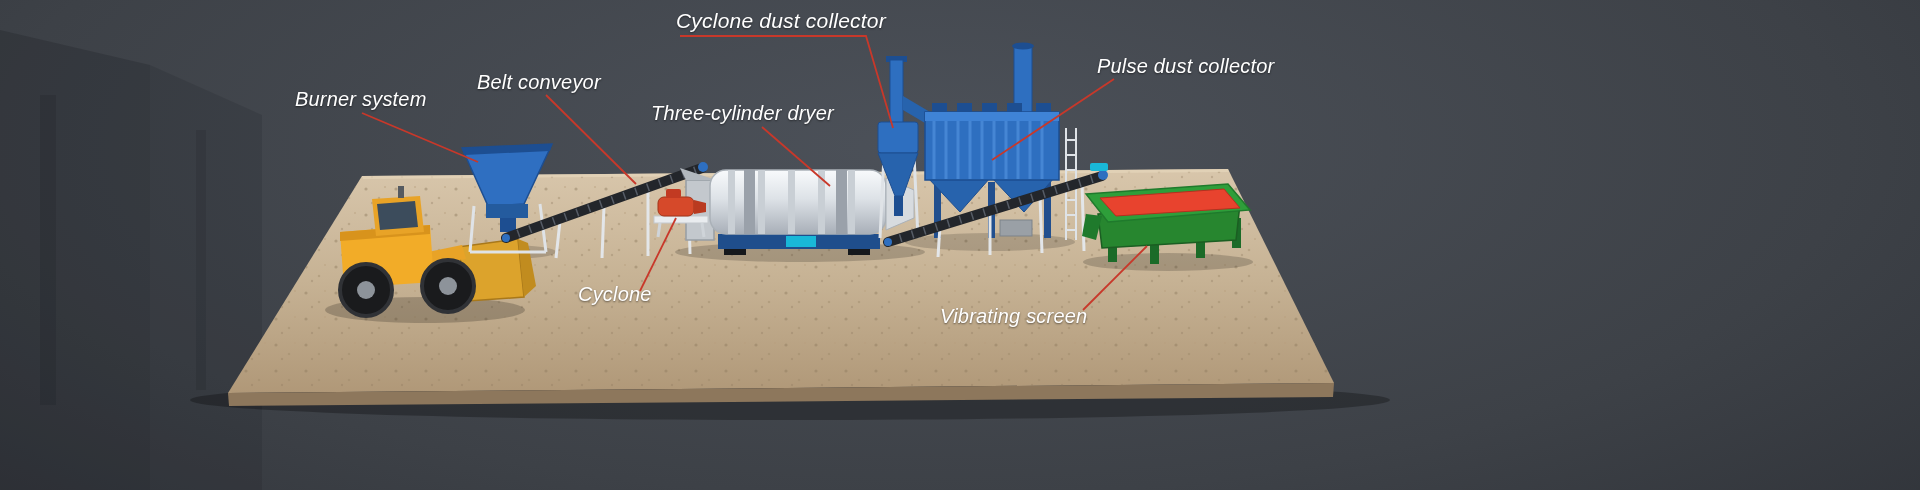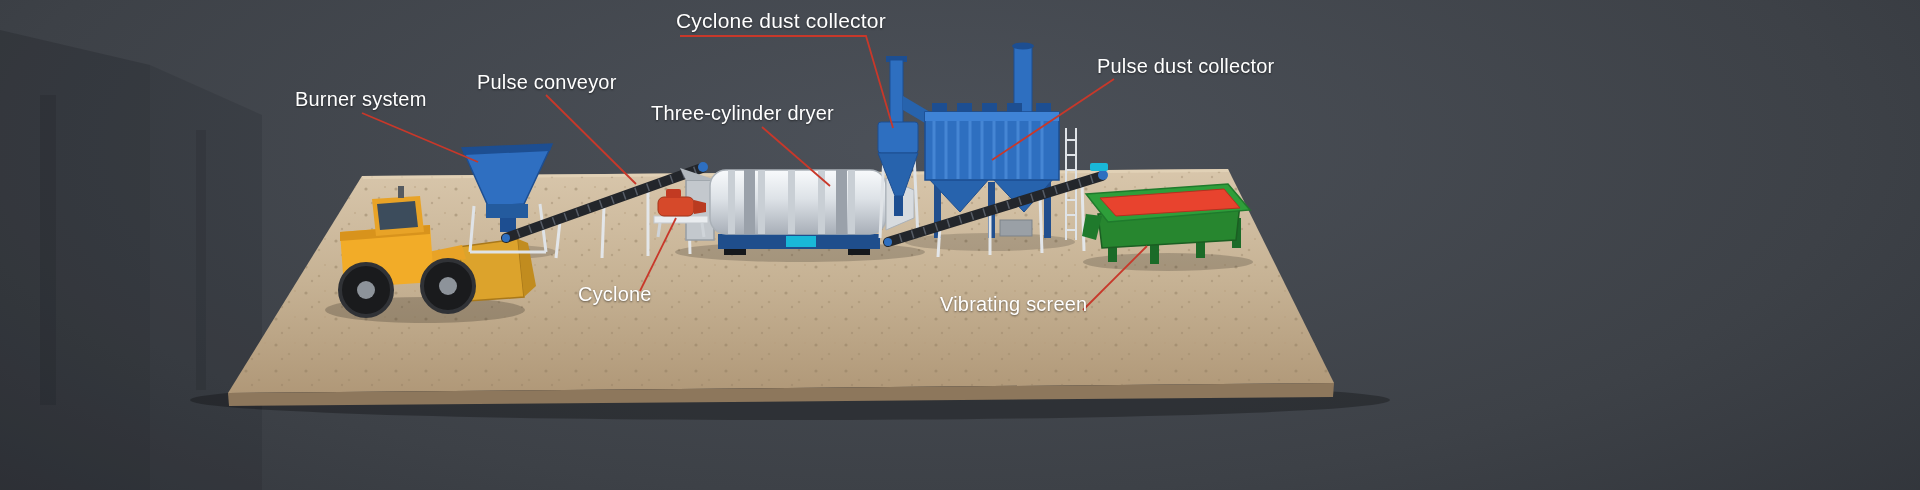--- a/index.html
+++ b/index.html
@@ -5,21 +5,21 @@
   html,body{margin:0;padding:0;background:#202227;}
   .stage{
     position:relative;width:1920px;height:490px;overflow:hidden;
     background: radial-gradient(115% 170% at 48% 30%, #4c5159 0%, #3d4147 42%, #2b2e34 75%, #1f2125 100%);
     font-family:"Liberation Sans", sans-serif;
   }
   svg.scene{position:absolute;left:0;top:0;display:block;}
   .labels{position:absolute;left:0;top:0;width:100%;height:100%;pointer-events:none;}
   .label{
     position:absolute;color:#ffffff;font-size:20px;line-height:1.1;
-    letter-spacing:.2px;white-space:nowrap;text-shadow:0 1px 2px rgba(0,0,0,.5);
+    letter-spacing:.2px;white-space:nowrap;text-shadow:0 1px 2px rgba(0,0,0,.5);font-style:italic;
   }
   .label-lg{font-size:21px;}
 </style>
 </head>
 <body>
 
 <div class="stage">
 
   <svg class="scene" width="1920" height="490" viewBox="0 0 1920 490">
     <defs>
@@ -227,21 +227,21 @@
       <polyline points="680,36 866,36 893,128"></polyline>
       <line x1="762" y1="127" x2="830" y2="186"></line>
       <line x1="1114" y1="79" x2="992" y2="160"></line>
       <line x1="640" y1="291" x2="676" y2="218"></line>
       <line x1="1083" y1="310" x2="1147" y2="246"></line>
     </g>
   </svg>
 
   <div class="labels">
     <div class="label" style="left:295px;top:88px">Burner system</div>
-    <div class="label" style="left:477px;top:71px">Pulse conveyor</div>
+    <div class="label" style="left:477px;top:71px">Belt conveyor</div>
     <div class="label label-lg" style="left:676px;top:9px">Cyclone dust collector</div>
     <div class="label" style="left:1097px;top:55px">Pulse dust collector</div>
     <div class="label" style="left:651px;top:102px">Three-cylinder dryer</div>
     <div class="label" style="left:578px;top:283px">Cyclone</div>
-    <div class="label" style="left:940px;top:293px">Vibrating screen</div>
+    <div class="label" style="left:940px;top:305px">Vibrating screen</div>
   </div>
 
 </div>
 
 </body></html>

